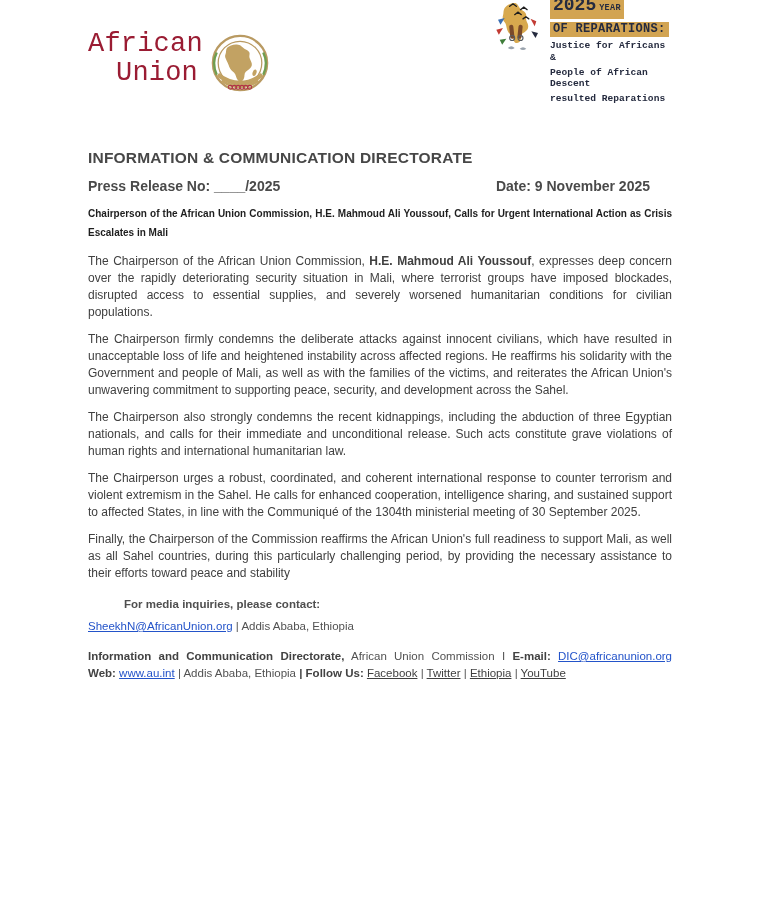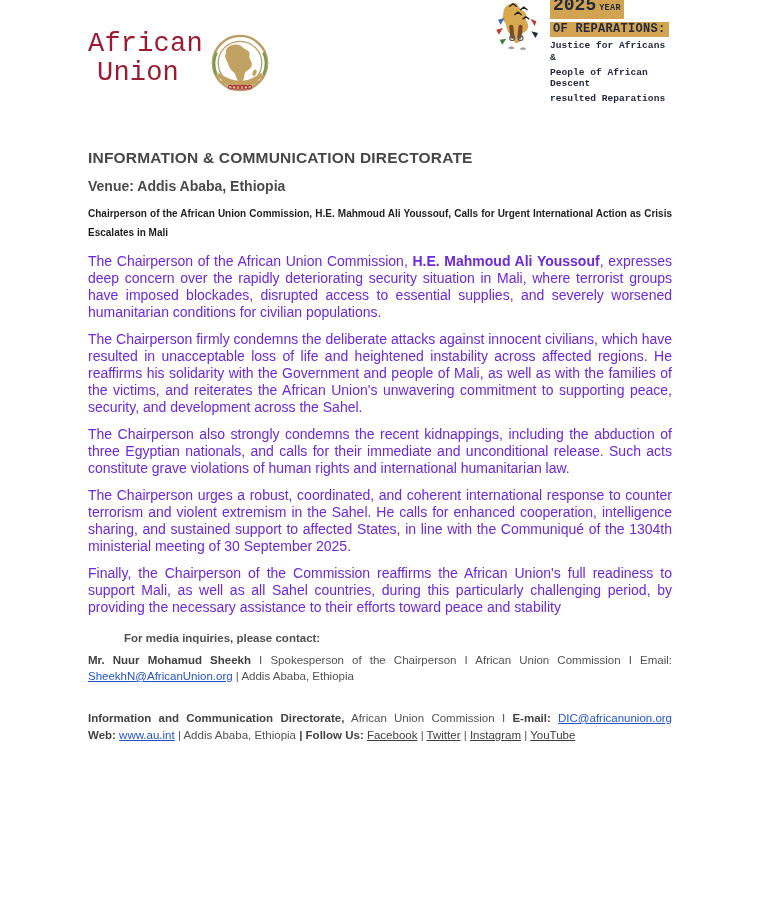--- a/index.html
+++ b/index.html
@@ -7,49 +7,49 @@
   .page {
     width:760px; height:900px; background:#ffffff; overflow:hidden;
     font-family:"Liberation Sans", sans-serif; position:relative;
   }
   .content { margin:0 88px; width:584px; }
 
   
   .header { display:flex; justify-content:space-between; align-items:flex-end; padding-top:33px; height:105px;font-family:Liberation Mono, monospace; }
   .au-logo { display:flex; align-items:flex-start; gap:6px; }
   .au-wordmark { color:#9a1c33; font-size:27px; line-height:29px; font-weight:400; letter-spacing:0.2px; }
-  .au-wordmark .l2 { display:block; margin-left:9px; }
+  .au-wordmark .l2 { display:block; margin-left:28px; }
   .rep-logo { display:flex; align-items:flex-start; gap:7px; margin-top:4px; }
   .rep-text { width:122px; color:#252b3f; }
   .chip { background:#d2a452; display:inline-block; padding:0 3px 1px 3px; }
   .rep-year { font-size:18px; font-weight:800; line-height:19px; color:#252b3f; }
   .rep-year-word { font-size:8.5px; font-weight:800; margin-left:3px; letter-spacing:0.3px; }
   .rep-line2 { font-size:12px; font-weight:800; letter-spacing:0.3px; margin-top:1px; }
   .rep-tagline { font-size:9.6px; font-weight:700; line-height:11.8px; margin-top:3px; }
 
   
   .doc-title { margin-top:44px; font-size:15.5px; font-weight:700; color:#474747; letter-spacing:0.2px; }
   .meta { margin-top:9px; font-weight:700; color:#4a4a4a; font-size:14px; line-height:20px; }
   .meta-row { display:flex; justify-content:space-between; }
   .meta-date { margin-right:22px; }
 
   
   .headline { margin-top:8px; font-size:10px; font-weight:700; color:#1e1e1e; line-height:19px; text-align:justify; }
   .body-text { margin-top:11px; }
-  .para { font-size:14px; color:#6d28d9; line-height:17px; text-align:justify; margin-bottom:10px; }
+  .para { font-size:12px; color:#404040; line-height:17px; text-align:justify; margin-bottom:10px; }
   .para b, .headline b { font-weight:700; }
 
   
   .media-heading { margin-top:16px; font-size:11.5px; font-weight:700; color:#4f4f4f;margin-left:36px; }
   .contact { margin-top:8px; font-size:11.5px; color:#525252; line-height:16px; }
   .contact .line1 { text-align:justify; text-align-last:justify; }
   .bold-dark { font-weight:700; color:#424242; }
   a.link { color:#2353c9; text-decoration:underline; cursor:pointer; }
   a.social-link { color:#3f3f3f; text-decoration:underline; cursor:pointer; }
-  .footer { margin-top:26px; font-size:11.5px; color:#525252; line-height:17px; }
+  .footer { margin-top:14px; font-size:11.5px; color:#525252; line-height:17px; }
   .footer .line1 { text-align:justify; text-align-last:justify; }
 </style>
 </head>
 <body>
 
 <div class="page">
   <div class="content">
 
     <div class="header">
 
@@ -111,47 +111,47 @@
           <div class="rep-tagline">Justice for Africans &amp;</div>
           <div class="rep-tagline">People of African Descent</div>
           <div class="rep-tagline">resulted Reparations</div>
         </div>
       </div>
     </div>
 
     <div class="doc-title">INFORMATION &amp; COMMUNICATION DIRECTORATE</div>
 
     <div class="meta">
-      <div>Venue: Addis Ababa, Ethiopia</div>
+      <div class="meta-row">
+        <span>Press Release No: ____/2025</span>
+        <span class="meta-date">Date: 9 November 2025</span>
+      </div>
     </div>
 
     <div class="headline">Chairperson of the African Union Commission, H.E. Mahmoud Ali Youssouf, Calls for Urgent International Action as Crisis Escalates in Mali</div>
 
     <div class="body-text">
       <p class="para"><span>The Chairperson of the African Union Commission, </span><b>H.E. Mahmoud Ali Youssouf</b><span>, expresses deep concern over the rapidly deteriorating security situation in Mali, where terrorist groups have imposed blockades, disrupted access to essential supplies, and severely worsened humanitarian conditions for civilian populations.</span></p>
       <p class="para">The Chairperson firmly condemns the deliberate attacks against innocent civilians, which have resulted in unacceptable loss of life and heightened instability across affected regions. He reaffirms his solidarity with the Government and people of Mali, as well as with the families of the victims, and reiterates the African Union's unwavering commitment to supporting peace, security, and development across the Sahel.</p>
       <p class="para">The Chairperson also strongly condemns the recent kidnappings, including the abduction of three Egyptian nationals, and calls for their immediate and unconditional release. Such acts constitute grave violations of human rights and international humanitarian law.</p>
       <p class="para">The Chairperson urges a robust, coordinated, and coherent international response to counter terrorism and violent extremism in the Sahel. He calls for enhanced cooperation, intelligence sharing, and sustained support to affected States, in line with the Communiqué of the 1304th ministerial meeting of 30 September 2025.</p>
       <p class="para">Finally, the Chairperson of the Commission reaffirms the African Union's full readiness to support Mali, as well as all Sahel countries, during this particularly challenging period, by providing the necessary assistance to their efforts toward peace and stability</p>
     </div>
 
     <div class="media-heading">For media inquiries, please contact:</div>
 
     <div class="contact">
-      <div class="line1">
-        <span class="bold-dark">Mr. Nuur Mohamud Sheekh</span><span> I Spokesperson of the Chairperson I African Union Commission I Email:</span>
-      </div>
       <div class="line2">
         <a class="link">SheekhN@AfricanUnion.org</a><span> | Addis Ababa, Ethiopia</span>
       </div>
     </div>
 
     <div class="footer">
       <div class="line1">
         <span class="bold-dark">Information and Communication Directorate,</span><span> African Union Commission I </span><span class="bold-dark">E-mail: </span><a class="link">DIC@africanunion.org</a>
       </div>
       <div class="line2">
-        <span class="bold-dark">Web: </span><a class="link">www.au.int</a><span> | Addis Ababa, Ethiopia </span><span class="bold-dark">| Follow Us: </span><a class="social-link">Facebook</a><span> | </span><a class="social-link">Twitter</a><span> | </span><a class="social-link">Instagram</a><span> | </span><a class="social-link">YouTube</a>
+        <span class="bold-dark">Web: </span><a class="link">www.au.int</a><span> | Addis Ababa, Ethiopia </span><span class="bold-dark">| Follow Us: </span><a class="social-link">Facebook</a><span> | </span><a class="social-link">Twitter</a><span> | </span><a class="social-link">Ethiopia</a><span> | </span><a class="social-link">YouTube</a>
       </div>
     </div>
 
   </div>
 </div>
 
 </body></html>

